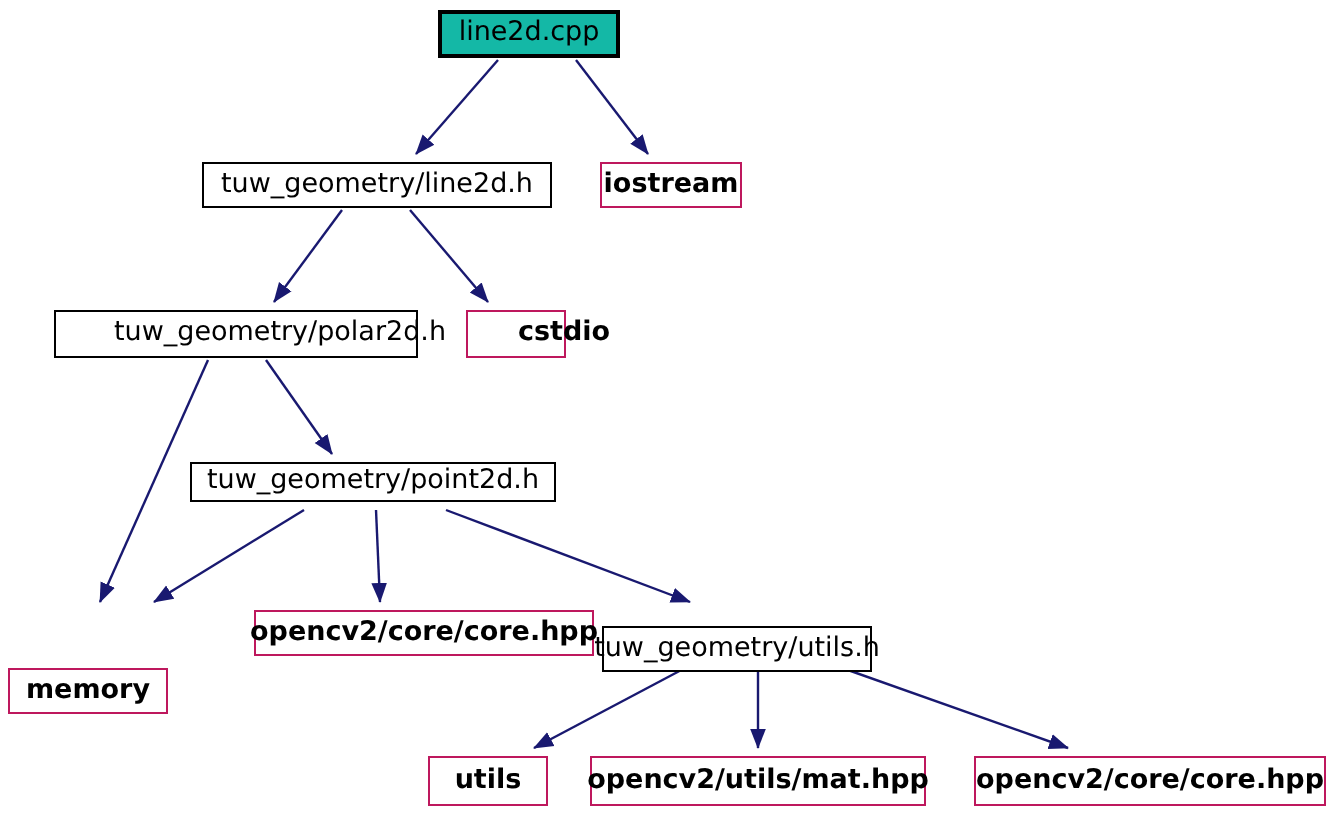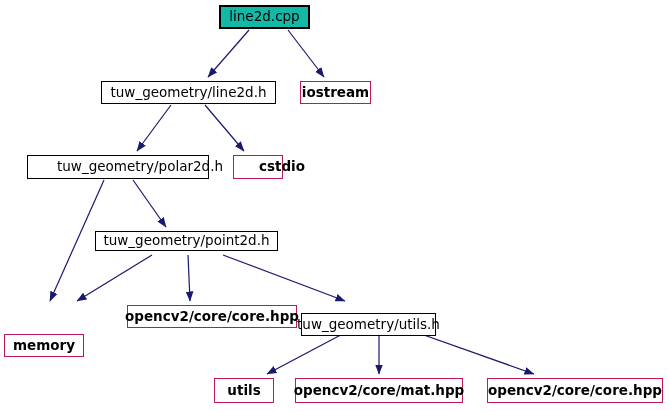--- a/index.html
+++ b/index.html
@@ -77,16 +77,16 @@
       <div class="node current" style="left: 219px; top: 5px; width: 91px; height: 24px;">line2d.cpp</div>
       <div class="node internal" style="left: 101px; top: 81px; width: 175px; height: 23px;">tuw_geometry/line2d.h</div>
       <div class="node external" style="left: 300px; top: 81px; width: 71px; height: 23px;">iostream</div>
       <div class="node internal" style="left: 27px; top: 155px; width: 182px; height: 24px; padding-left: 44px;">tuw_geometry/polar2d.h</div>
       <div class="node external" style="left: 233px; top: 155px; width: 48px; height: 24px; padding-left: 48px;">cstdio</div>
       <div class="node internal" style="left: 95px; top: 231px; width: 183px; height: 20px;">tuw_geometry/point2d.h</div>
       <div class="node external" style="left: 4px; top: 305px; width: 80px; height: 23px; margin-top: 29px;">memory</div>
       <div class="node external" style="left: 107px; top: 305px; width: 170px; height: 23px; margin-left: 20px;">opencv2/core/core.hpp</div>
       <div class="node internal" style="left: 301px; top: 313px; width: 135px; height: 23px;">tuw_geometry/utils.h</div>
       <div class="node external" style="left: 214px; top: 378px; width: 60px; height: 25px;">utils</div>
-      <div class="node external" style="left: 295px; top: 378px; width: 168px; height: 25px;">opencv2/core/mat.hpp</div>
+      <div class="node external" style="left: 295px; top: 378px; width: 168px; height: 25px;">opencv2/utils/mat.hpp</div>
       <div class="node external" style="left: 487px; top: 378px; width: 176px; height: 25px;">opencv2/core/core.hpp</div>
     </div>
 </div>
 
 </body></html>

